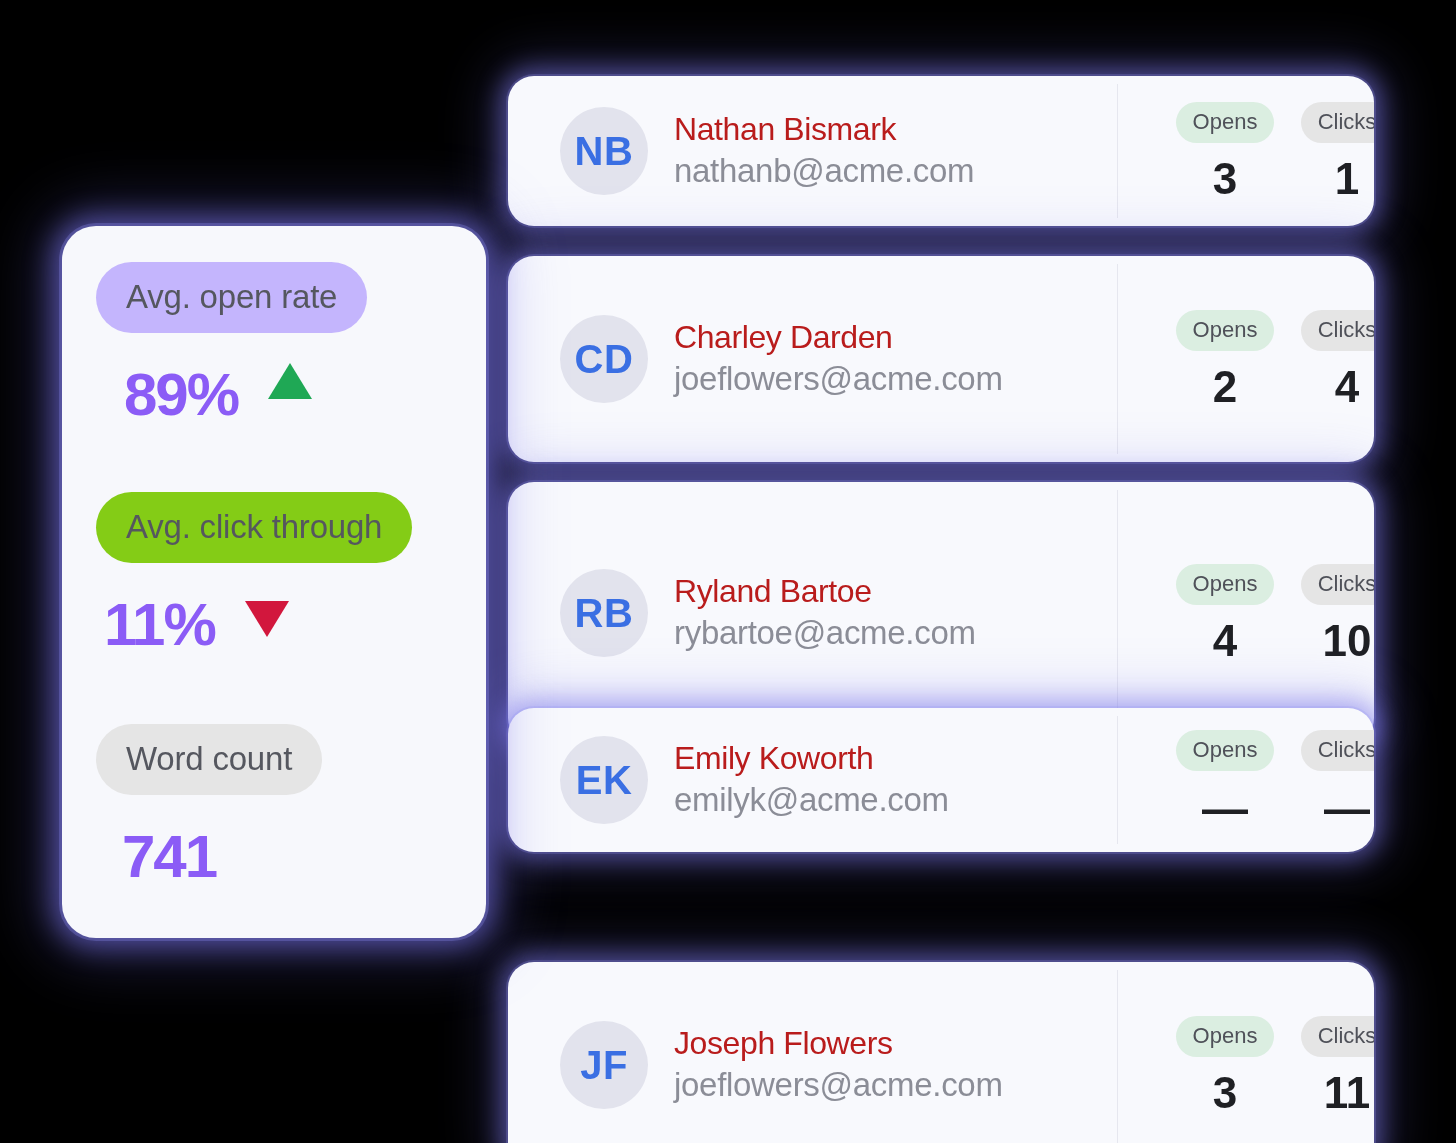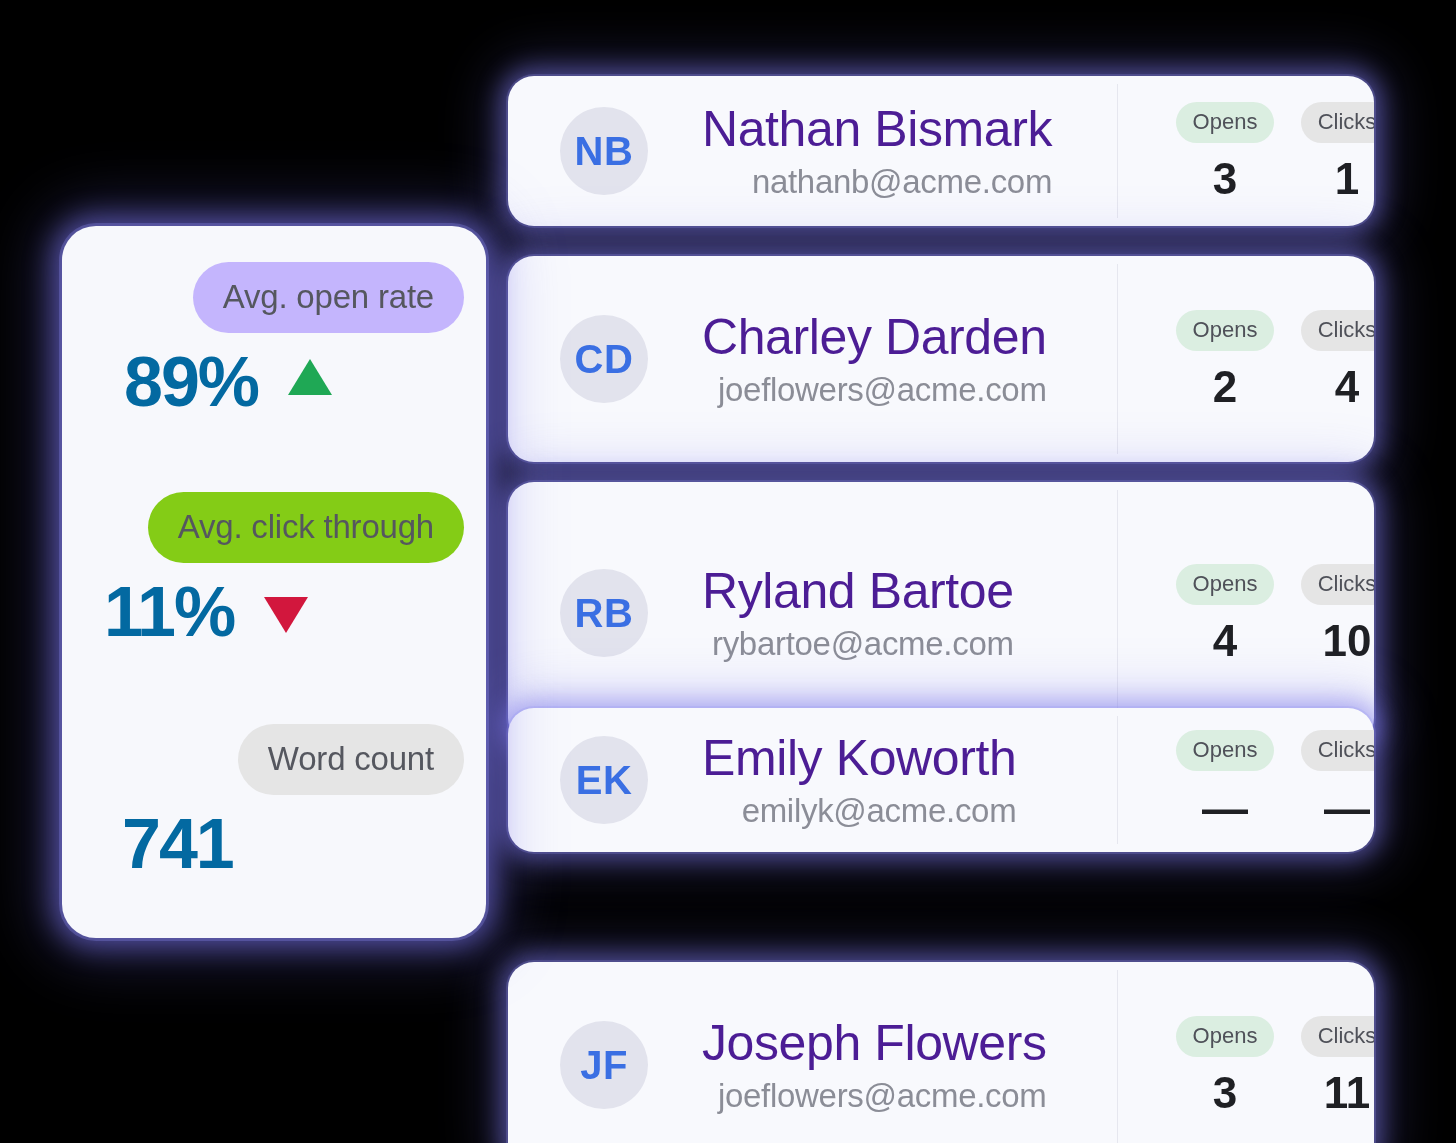--- a/index.html
+++ b/index.html
@@ -7,21 +7,20 @@
     padding: 0;
     background: #000000;
   }
   #stage {
     position: relative;
     width: 1456px;
     height: 1143px;
     background: #000000;
     overflow: hidden;
     font-family: "Liberation Sans", "DejaVu Sans", sans-serif;
-    text-align: right;
   }
 
   
   #stats-card {
     position: absolute;
     left: 62px;
     top: 226px;
     width: 424px;
     height: 712px;
     background: #f7f8fc;
@@ -53,25 +52,26 @@
   .pill-peach { background: #e5e5e5; }
 
   .metric-row {
     display: flex;
     align-items: center;
     gap: 30px;
     margin-top: 14px;
     padding-left: 28px;
   }
   .metric-value {
-    font-size: 70px;
+    font-size: 60px;
     font-weight: bold;
-    color: #0369a1;
+    color: #8b5cf6;
     line-height: 1;
     letter-spacing: -2px;
+    margin-top: 18px;
   }
   .tri {
     width: 0; height: 0;
     flex: none;
   }
   .tri-up {
     border-left: 22px solid transparent;
     border-right: 22px solid transparent;
     border-bottom: 36px solid #1fa855;
     margin-bottom: 10px;
@@ -124,26 +124,25 @@
     font-size: 40px;
     font-weight: bold;
     display: flex;
     align-items: center;
     justify-content: center;
     flex: none;
     letter-spacing: 0.5px;
   }
   .names { display: flex; flex-direction: column; gap: 4px; }
   .full-name {
-    font-size: 50px;
-    color: #4c1d95;
+    font-size: 32px;
+    color: #b91c1c;
     line-height: 1.18;
     letter-spacing: -0.4px;
     white-space: nowrap;
-    margin-left: 28px;
   }
   .email {
     font-size: 33px;
     color: #8b8d97;
     line-height: 1.18;
     letter-spacing: -0.3px;
     white-space: nowrap;
   }
   .metrics {
     display: flex;

